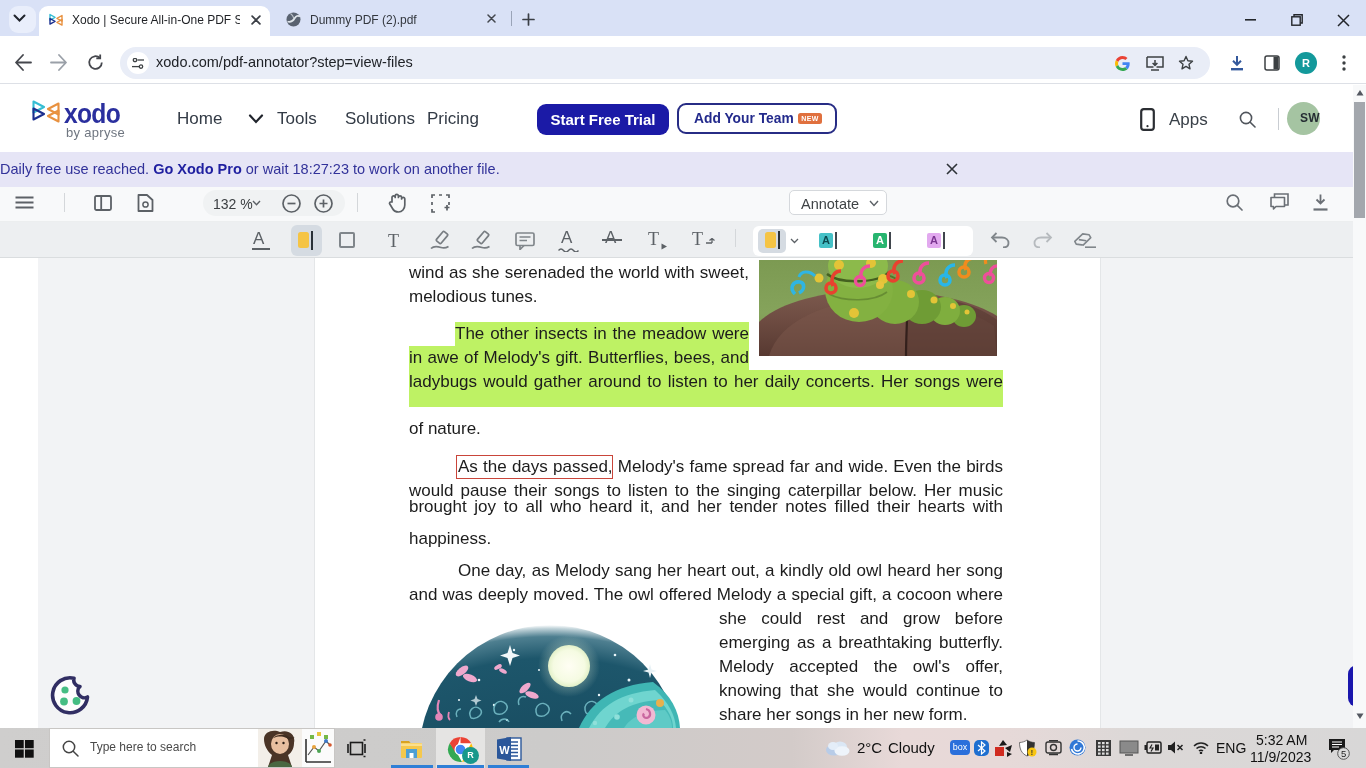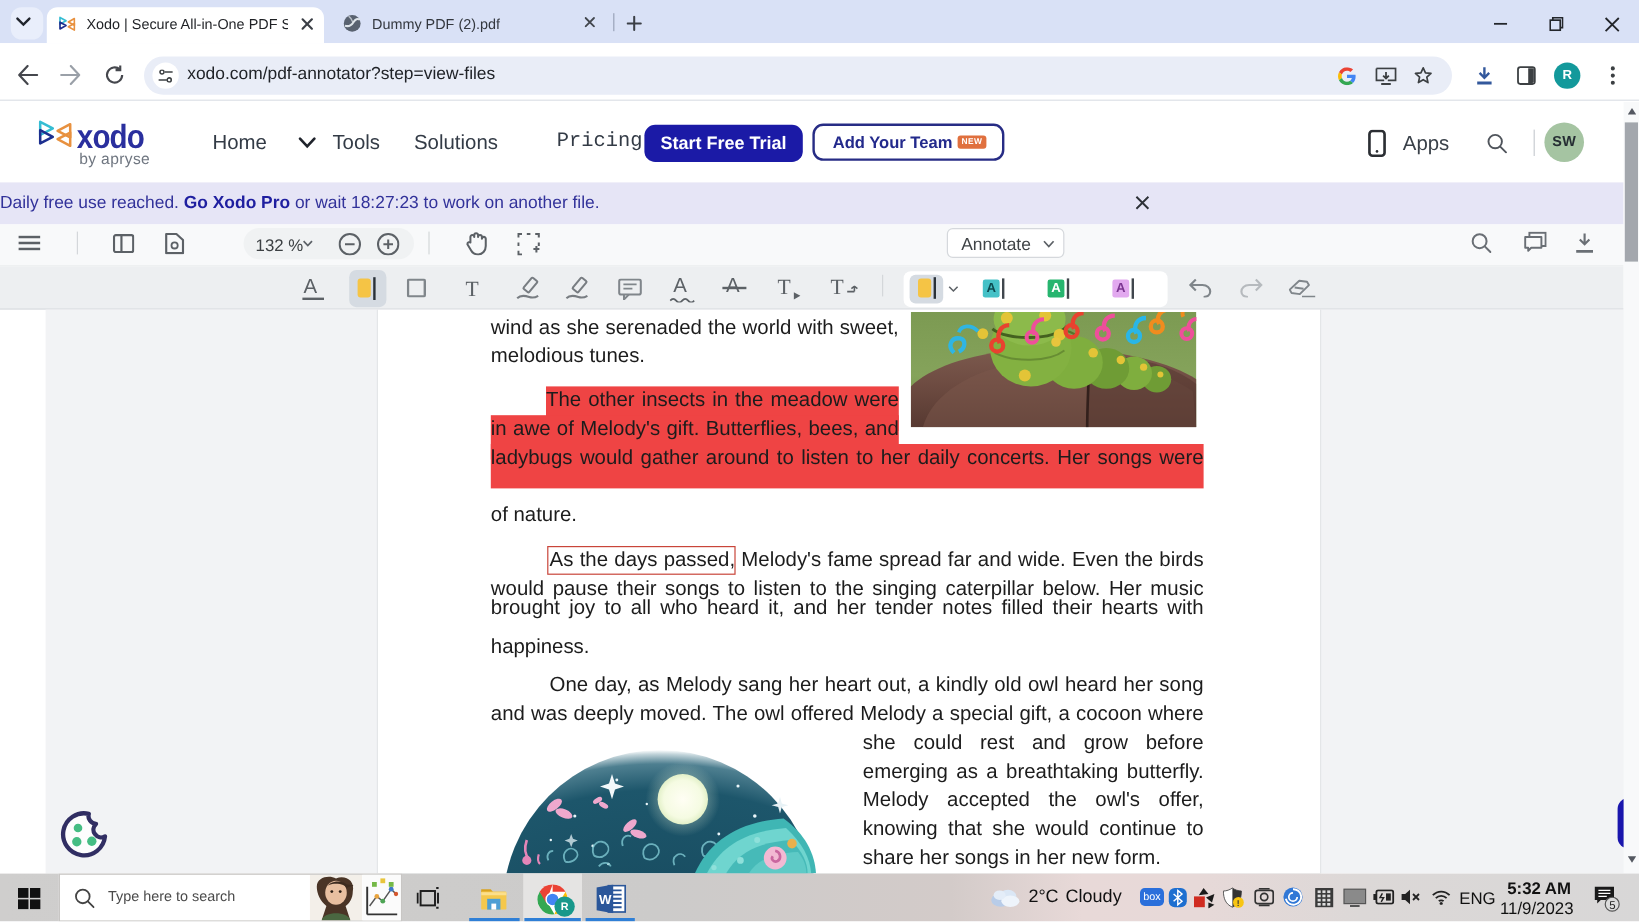--- a/index.html
+++ b/index.html
@@ -36,21 +36,21 @@
   .tb1{position:absolute;left:0;top:187px;width:1353px;height:35px;background:#f8f9fa;border-bottom:1px solid #eceeef;}
   .tb2{position:absolute;left:0;top:222px;width:1353px;height:36px;background:#edeff1;border-bottom:1px solid #dadddf;}
   .sep{position:absolute;width:1px;background:#d4d7da;}
 
   
   .viewer{position:absolute;left:0;top:258px;width:1353px;height:470px;background:#f2f3f5;overflow:hidden;margin-left:38px;}
   .page{position:absolute;left:277px;top:0;width:785px;height:470px;background:#fff;
     box-shadow:0 0 0 1px #e4e6e8;}
   .docline{position:absolute;font-size:17px;color:#1c1c1c;white-space:nowrap;line-height:22px;}
   .just{text-align:justify;text-align-last:justify;white-space:normal;word-spacing:0.2px;}
-  .hl{background:#ef4444;padding-top:1.5px;padding-bottom:17px;}
+  .hl{background:#bef264;padding-top:1.5px;padding-bottom:17px;}
 
   
   .taskbar{position:absolute;left:0;top:728px;width:1366px;height:40px;
     background:linear-gradient(90deg,#cfcecd 0%,#cccbca 40%,#d3cbc9 58%,#e8d9d8 66%,#e7d9d8 73%,#dcd8d7 83%,#d8d7d7 100%);}
   .txt{position:absolute;white-space:nowrap;}
 </style>
 </head>
 <body>
 <div class="screen">
 
@@ -169,38 +169,38 @@
     </g>
   </svg>
   <div class="txt" style="left:64px;top:98px;font-size:28px;font-weight:bold;color:#2a2f9e;letter-spacing:-0.8px;transform:scaleX(0.88);transform-origin:left;">xodo</div>
   <div class="txt" style="left:66px;top:125px;font-size:13px;color:#6f7680;letter-spacing:0.3px;">by apryse</div>
   <div class="nav" style="left:177px;">Home</div>
   <svg class="abs" style="left:248px;top:114px" width="16" height="10" viewBox="0 0 16 10">
     <path d="M2 1.5 L8 8 L14 1.5" stroke="#20242c" stroke-width="2.2" fill="none" stroke-linecap="round"></path>
   </svg>
   <div class="nav" style="left:277px;">Tools</div>
   <div class="nav" style="left:345px;">Solutions</div>
-  <div class="nav" style="left:464px;font-family:Liberation Mono, monospace;">Pricing</div>
+  <div class="nav" style="left:427px;">Pricing</div>
   <div class="btn-trial">Start Free Trial</div>
   <div class="btn-team"></div>
   <div class="txt" style="left:694px;top:111px;font-size:13.8px;font-weight:bold;color:#232a8c;">Add Your Team</div>
   <div class="abs" style="left:798px;top:113px;width:24px;height:11px;background:#e0703e;border-radius:2.5px;color:#fff;font-size:7px;font-weight:bold;text-align:center;line-height:11px;letter-spacing:0.4px;">NEW</div>
   
   <svg class="abs" style="left:1140px;top:108px" width="15" height="23" viewBox="0 0 15 23">
     <rect x="1.2" y="1.2" width="12.6" height="20.6" rx="2.6" fill="none" stroke="#2b2e33" stroke-width="2.2"></rect>
     <circle cx="7.5" cy="18.2" r="1.1" fill="#2b2e33"></circle>
   </svg>
   <div class="txt" style="left:1169px;top:110px;font-size:17px;color:#3a4149;">Apps</div>
   <svg class="abs" style="left:1239px;top:111px" width="17" height="17" viewBox="0 0 17 17">
     <circle cx="7" cy="7" r="5.6" fill="none" stroke="#50555c" stroke-width="1.6"></circle>
     <path d="M11.2 11.2 L16 16" stroke="#50555c" stroke-width="1.6" stroke-linecap="round"></path>
   </svg>
   <div class="abs" style="left:1278px;top:108px;width:1px;height:22px;background:#c9cdd2;"></div>
   <div class="abs" style="left:1287px;top:102px;width:33px;height:33px;border-radius:17px;background:#a5c4a2;color:#252d33;
-      font-size:12px;font-weight:bold;text-align:center;line-height:33px;letter-spacing:0.3px;">SW</div>
+      font-size:12px;font-weight:bold;text-align:right;line-height:33px;letter-spacing:0.3px;">SW</div>
 
   
   <div class="banner">Daily free use reached.&nbsp;<b style="color:#1f1fa0;">Go Xodo Pro</b>&nbsp;or wait 18:27:23 to work on another file.</div>
   <svg class="abs" style="left:946px;top:163px" width="12" height="12" viewBox="0 0 12 12">
     <path d="M1 1 L11 11 M11 1 L1 11" stroke="#2e3238" stroke-width="1.6"></path>
   </svg>
 
   
   <div class="tb1"></div>
   <svg class="abs" style="left:15px;top:196px" width="19" height="13" viewBox="0 0 19 13">
@@ -647,21 +647,21 @@
     <path d="M1 5 H4 L8 1.5 V13.5 L4 10 H1 Z" fill="#222"></path>
     <path d="M10.5 5 L15.5 10 M15.5 5 L10.5 10" stroke="#222" stroke-width="1.5"></path>
   </svg>
   <svg class="abs" style="left:1192px;top:741px" width="18" height="13" viewBox="0 0 18 13">
     <path d="M2 5 C6 1,12 1,16 5" stroke="#222" stroke-width="1.5" fill="none"></path>
     <path d="M4.5 7.5 C7 5,11 5,13.5 7.5" stroke="#222" stroke-width="1.5" fill="none"></path>
     <path d="M7 10 C8 9,10 9,11 10" stroke="#222" stroke-width="1.5" fill="none"></path>
     <circle cx="9" cy="12" r="1.3" fill="#222"></circle>
   </svg>
   <div class="txt" style="left:1216px;top:740px;font-size:14px;color:#111;">ENG</div>
-  <div class="txt" style="left:1256px;top:732px;font-size:14px;color:#111;font-weight:bold;">5:32 AM</div>
+  <div class="txt" style="left:1256px;top:732px;font-size:14px;color:#111;">5:32 AM</div>
   <div class="txt" style="left:1250px;top:749px;font-size:14px;color:#111;">11/9/2023</div>
   <svg class="abs" style="left:1328px;top:738px" width="22" height="22" viewBox="0 0 22 22">
     <path d="M1 1 H17 V12 H6 L3 15 V12 H1 Z" fill="#1a1a1a"></path>
     <path d="M4 4 H14 M4 6.5 H14 M4 9 H11" stroke="#fff" stroke-width="1.2"></path>
     <circle cx="15.5" cy="15.5" r="5.8" fill="#dcdcdc" stroke="#555" stroke-width="1"></circle>
     <text x="13" y="19.3" font-size="9.5" fill="#222" font-family="Liberation Sans">5</text>
   </svg>
 </div>
 
 </body></html>

